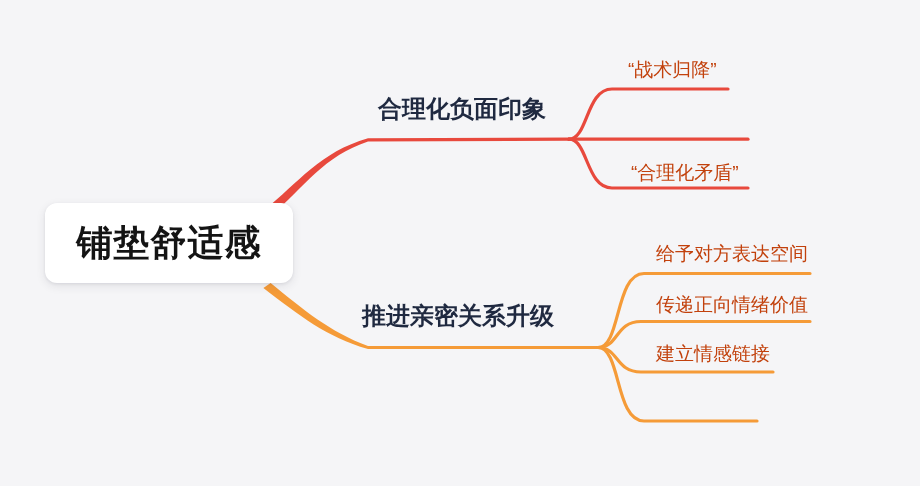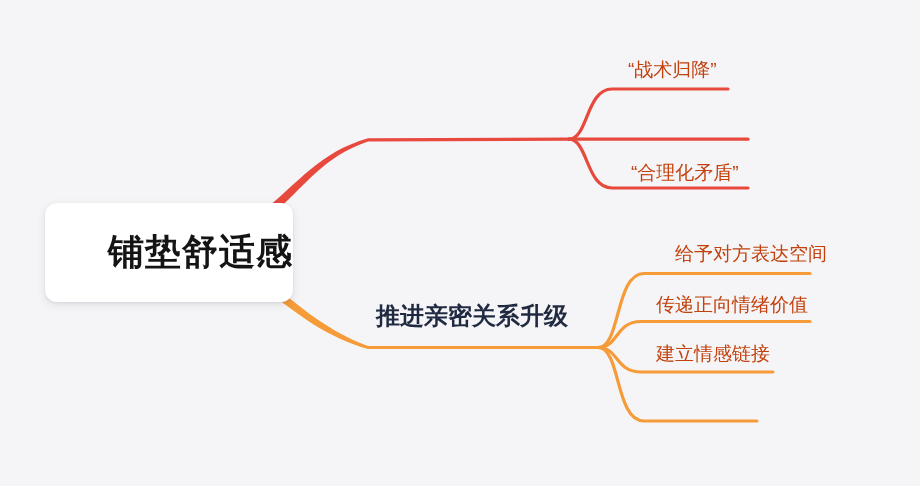--- a/index.html
+++ b/index.html
@@ -14,59 +14,59 @@
     background: #f5f5f7;
     overflow: hidden;
   }
   .links {
     position: absolute;
     left: 0; top: 0;
   }
   .root-node {
     position: absolute;
     left: 45px; top: 203px;
-    width: 248px; height: 99px;
+    width: 248px; height: 80px;
     background: #ffffff;
     border-radius: 12px;
     box-shadow: 0 3px 10px rgba(40,40,60,0.10), 0 1px 3px rgba(40,40,60,0.08);
     display: flex;
     align-items: center;
-    justify-content: flex-end;
+    justify-content: center;
     z-index: 2;
   }
   .root-node .root-text {
     font-size: 36px;
     font-weight: bold;
     color: #141414;
     letter-spacing: 1px;
     white-space: nowrap;
   }
   .branch-label {
     position: absolute;
     font-size: 24px;
     font-weight: bold;
     color: #1f2940;
     white-space: nowrap;
     z-index: 1;
   }
   .branch-label.b1 { left: 378px; top: 93px; }
-  .branch-label.b2 { left: 376px; top: 300px; }
+  .branch-label.b2 { left: 362px; top: 300px; }
   .leaf-label {
     position: absolute;
     font-size: 19px;
     font-weight: normal;
     color: #c2410c;
     line-height: 20px;
     white-space: nowrap;
     z-index: 1;
   }
   .leaf-r1 { left: 628px; top: 60px; }
   .leaf-r2 { left: 631px; top: 109px; }
   .leaf-r3 { left: 631px; top: 163px; }
-  .leaf-o1 { left: 675px; top: 244px; }
+  .leaf-o1 { left: 656px; top: 244px; }
   .leaf-o2 { left: 656px; top: 295px; }
   .leaf-o3 { left: 656px; top: 344px; }
   .leaf-o4 { left: 656px; top: 393px; }
   .sub-link {
     fill: none;
     stroke-width: 3.2;
     stroke-linecap: round;
     stroke-linejoin: round;
   }
 </style>
@@ -94,20 +94,21 @@
     <path class="sub-link" d="M 598 347.5 C 621 347.5, 615 273.5, 644 273.5 L 810 273.5" stroke="#f59b38"></path>
     <path class="sub-link" d="M 598 347.5 C 619 347.5, 615 321.5, 641 321.5 L 810 321.5" stroke="#f59b38"></path>
     <path class="sub-link" d="M 598 347.5 C 619 347.5, 615 372, 641 372 L 773 372" stroke="#f59b38"></path>
     <path class="sub-link" d="M 598 347.5 C 621 347.5, 615 421, 644 421 L 757 421" stroke="#f59b38"></path>
   </svg>
 
   <div class="root-node">
     <span class="root-text">铺垫舒适感</span>
   </div>
 
+  <div class="branch-label b1">合理化负面印象</div>
   <div class="branch-label b2">推进亲密关系升级</div>
 
   <div class="leaf-label leaf-r1">“战术归降”</div>
   <div class="leaf-label leaf-r3">“合理化矛盾”</div>
 
   <div class="leaf-label leaf-o1">给予对方表达空间</div>
   <div class="leaf-label leaf-o2">传递正向情绪价值</div>
   <div class="leaf-label leaf-o3">建立情感链接</div>
 
 </div>

